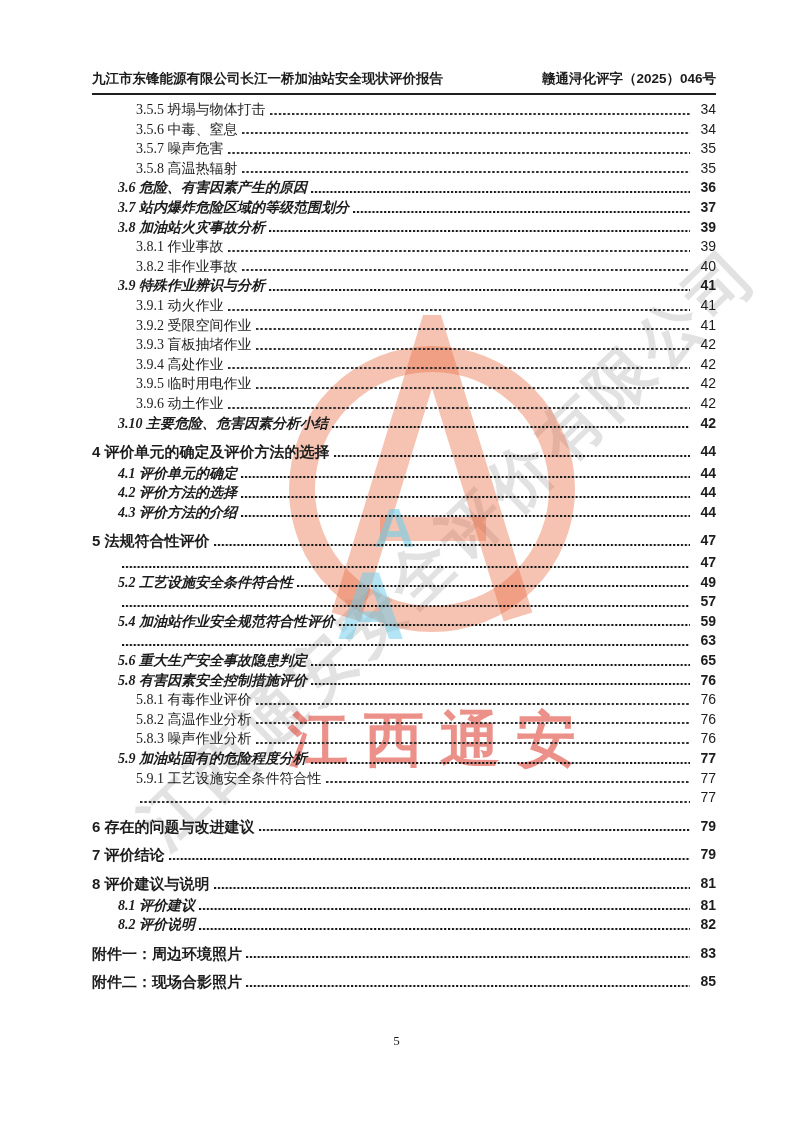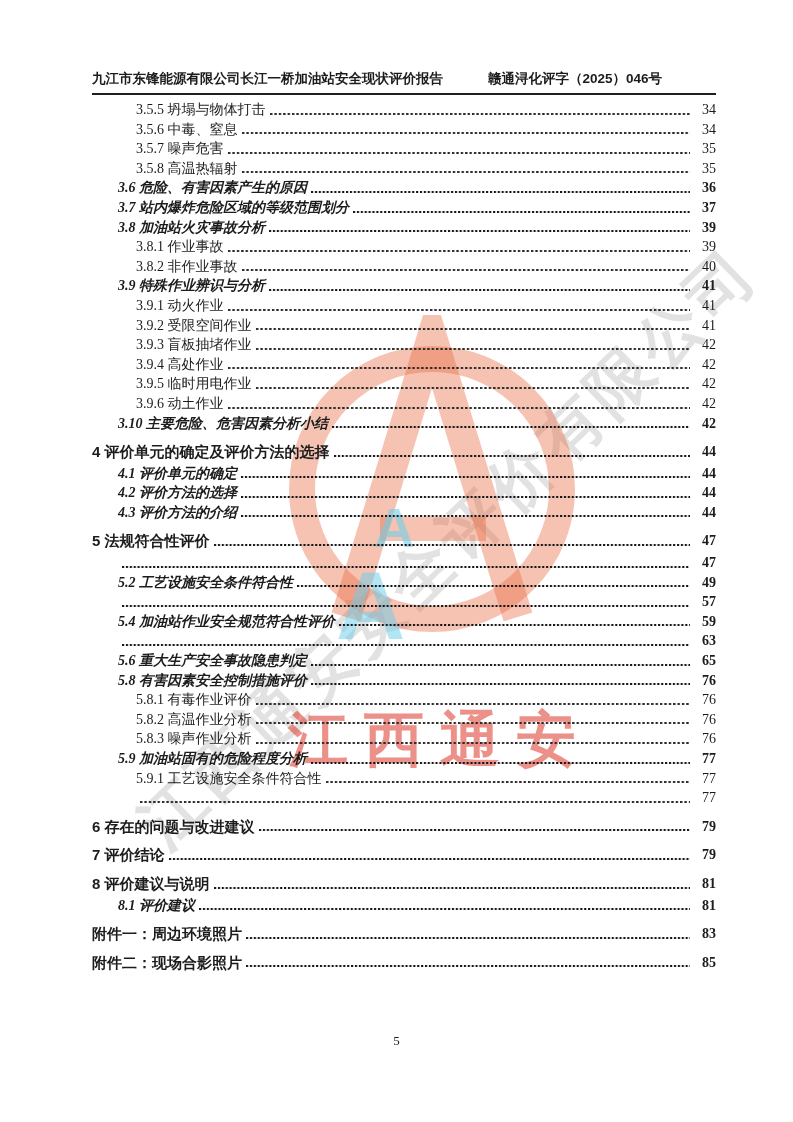--- a/index.html
+++ b/index.html
@@ -29,34 +29,34 @@
     position:absolute; left:288px; top:710px;
     font-family:"Liberation Serif", serif; font-weight:bold;
     font-size:60px; letter-spacing:16px; line-height:1;
     color:rgba(224,72,58,0.60); white-space:nowrap;
   }
 
   
   .content { position:absolute; inset:0; z-index:1; }
   .doc-header {
     position:absolute; left:92px; right:77px; top:70px;
-    display:flex; justify-content:flex-start; align-items:flex-end;
+    display:flex; justify-content:space-between; align-items:flex-end;
     font-family:"Liberation Sans", sans-serif; font-weight:bold; font-size:13.5px;
     padding-bottom:5px; border-bottom:2px solid #1f1f1f; white-space:nowrap;gap:45px;
   }
   .toc { position:absolute; left:92px; right:77px; top:100px; }
   .toc-row { display:flex; align-items:flex-end; height:19.6px; line-height:19.6px; }
   .toc-text { white-space:nowrap; }
   .toc-dots {
     flex:1; height:6px; margin:0 2px 3px 4px;
     background-image:radial-gradient(circle at 1.2px 3px, #2b2b2b 1px, transparent 1.45px);
     background-size:4.4px 6px; background-repeat:repeat-x;
   }
   .toc-page {
-    font-family:Liberation Serif, serif; font-size:14px; font-style:normal;
+    font-family:Liberation Sans, sans-serif; font-size:14px; font-style:normal;
     min-width:24px; text-align:right;
   }
   .lvl1 { font-family:"Liberation Sans", sans-serif; font-weight:bold; font-size:15px; margin-bottom:2px; }
   .lvl1 .toc-page { font-weight:bold; }
   .lvl2 { padding-left:26px; font-family:"Liberation Serif", serif; font-weight:bold; font-style:italic; font-size:14px; }
   .lvl2 .toc-page { font-weight:bold; }
   .lvl3 { padding-left:44px; font-family:"Liberation Serif", serif; font-size:14px; }
   .lvl1 .toc-dots, .lvl2 .toc-dots {
     background-image:radial-gradient(circle at 1.1px 3px, #161616 1.15px, transparent 1.5px);
     background-size:3.9px 6px;
@@ -275,20 +275,25 @@
         <div class="toc-row lvl1 gap">
     <span class="toc-text">8 评价建议与说明</span>
     <span class="toc-dots"></span>
     <span class="toc-page">81</span>
   </div>
         <div class="toc-row lvl2">
     <span class="toc-text">8.1 评价建议</span>
     <span class="toc-dots"></span>
     <span class="toc-page">81</span>
   </div>
+        <div class="toc-row lvl2">
+    <span class="toc-text">8.2 评价说明</span>
+    <span class="toc-dots"></span>
+    <span class="toc-page">82</span>
+  </div>
         <div class="toc-row lvl1 gap">
     <span class="toc-text">附件一：周边环境照片</span>
     <span class="toc-dots"></span>
     <span class="toc-page">83</span>
   </div>
         <div class="toc-row lvl1 gap">
     <span class="toc-text">附件二：现场合影照片</span>
     <span class="toc-dots"></span>
     <span class="toc-page">85</span>
   </div>

